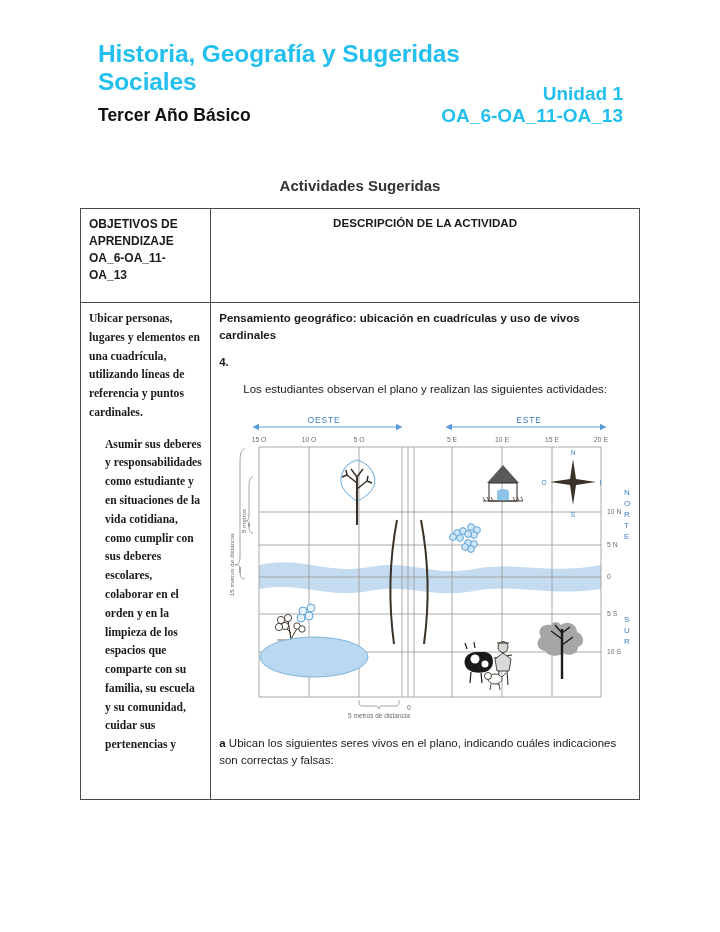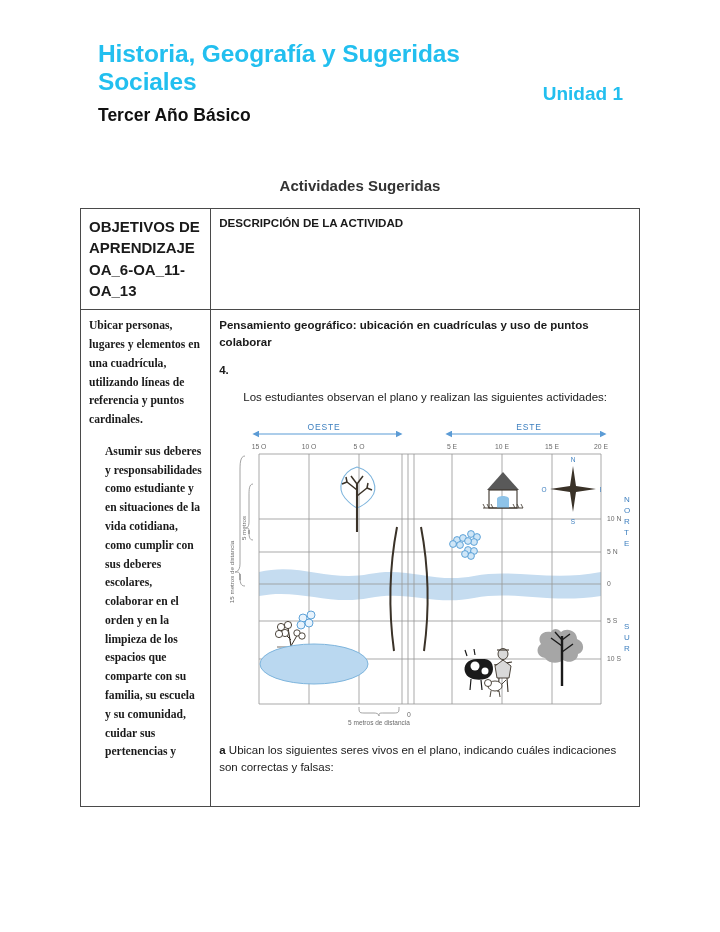--- a/index.html
+++ b/index.html
@@ -88,29 +88,30 @@
   }
   .act-table td {
     border: 1px solid #4a4a4a;
     vertical-align: top;
     padding: 7px 8px 8px 8px;
   }
   .col-left { width: 130px; }
   .col-right { width: 428px; }
 
   .th-left {
-    font-size: 15px;
+    font-size: 12px;
     font-weight: bold;
     line-height: 1.42;
     color: #1a1a1a;
     height: 78px;
   }
   .th-right {
     font-size: 11.6px;
     font-weight: bold;
+    text-align: center;
     color: #1a1a1a;
     padding-top: 7px;
   }
   .body-left {
     font-size: 11.6px;
     font-weight: bold;
     line-height: 1.62;
     color: #1a1a1a;
     font-family: Liberation Serif, serif;
   }
@@ -148,20 +149,21 @@
 </head>
 <body>
 
 <div class="header">
   <div class="title-row">
     <div class="doc-title">Historia, Geografía y Sugeridas Sociales</div>
     <div class="unidad">Unidad 1</div>
   </div>
   <div class="subtitle-row">
     <span class="grade">Tercer Año Básico</span>
+    <span class="oa-codes">OA_6-OA_11-OA_13</span>
   </div>
 </div>
 
 <div class="section-title">Actividades Sugeridas</div>
 
 <table class="act-table">
   <colgroup>
       <col class="col-left">
       <col class="col-right">
     </colgroup>
@@ -171,21 +173,21 @@
       <td class="th-right">DESCRIPCIÓN DE LA ACTIVIDAD</td>
     </tr>
     <tr>
 
       <td class="body-left">
         <p>Ubicar personas, lugares y elementos en una cuadrícula, utilizando líneas de referencia y puntos cardinales.</p>
         <p>Asumir sus deberes y responsabilidades como estudiante y en situaciones de la vida cotidiana, como cumplir con sus deberes escolares, colaborar en el orden y en la limpieza de los espacios que comparte con su familia, su escuela y su comunidad, cuidar sus pertenencias y</p>
       </td>
 
       <td class="body-right">
-        <p class="r-head">Pensamiento geográfico: ubicación en cuadrículas y uso de puntos colaborar</p>
+        <p class="r-head">Pensamiento geográfico: ubicación en cuadrículas y uso de vivos cardinales</p>
         <p class="r-num">4.</p>
         <p class="r-intro">Los estudiantes observan el plano y realizan las siguientes actividades:</p>
 
         <div class="map-figure">
           <svg width="412" height="318" viewBox="0 0 412 318" xmlns="http://www.w3.org/2000/svg">
             <defs>
               <marker id="arrL" markerWidth="7" markerHeight="7" refX="6" refY="3" orient="auto">
                 <path d="M6,0 L0,3 L6,6 z" fill="#5b9bd5"></path>
               </marker>
               <marker id="arrR" markerWidth="7" markerHeight="7" refX="1" refY="3" orient="auto">

